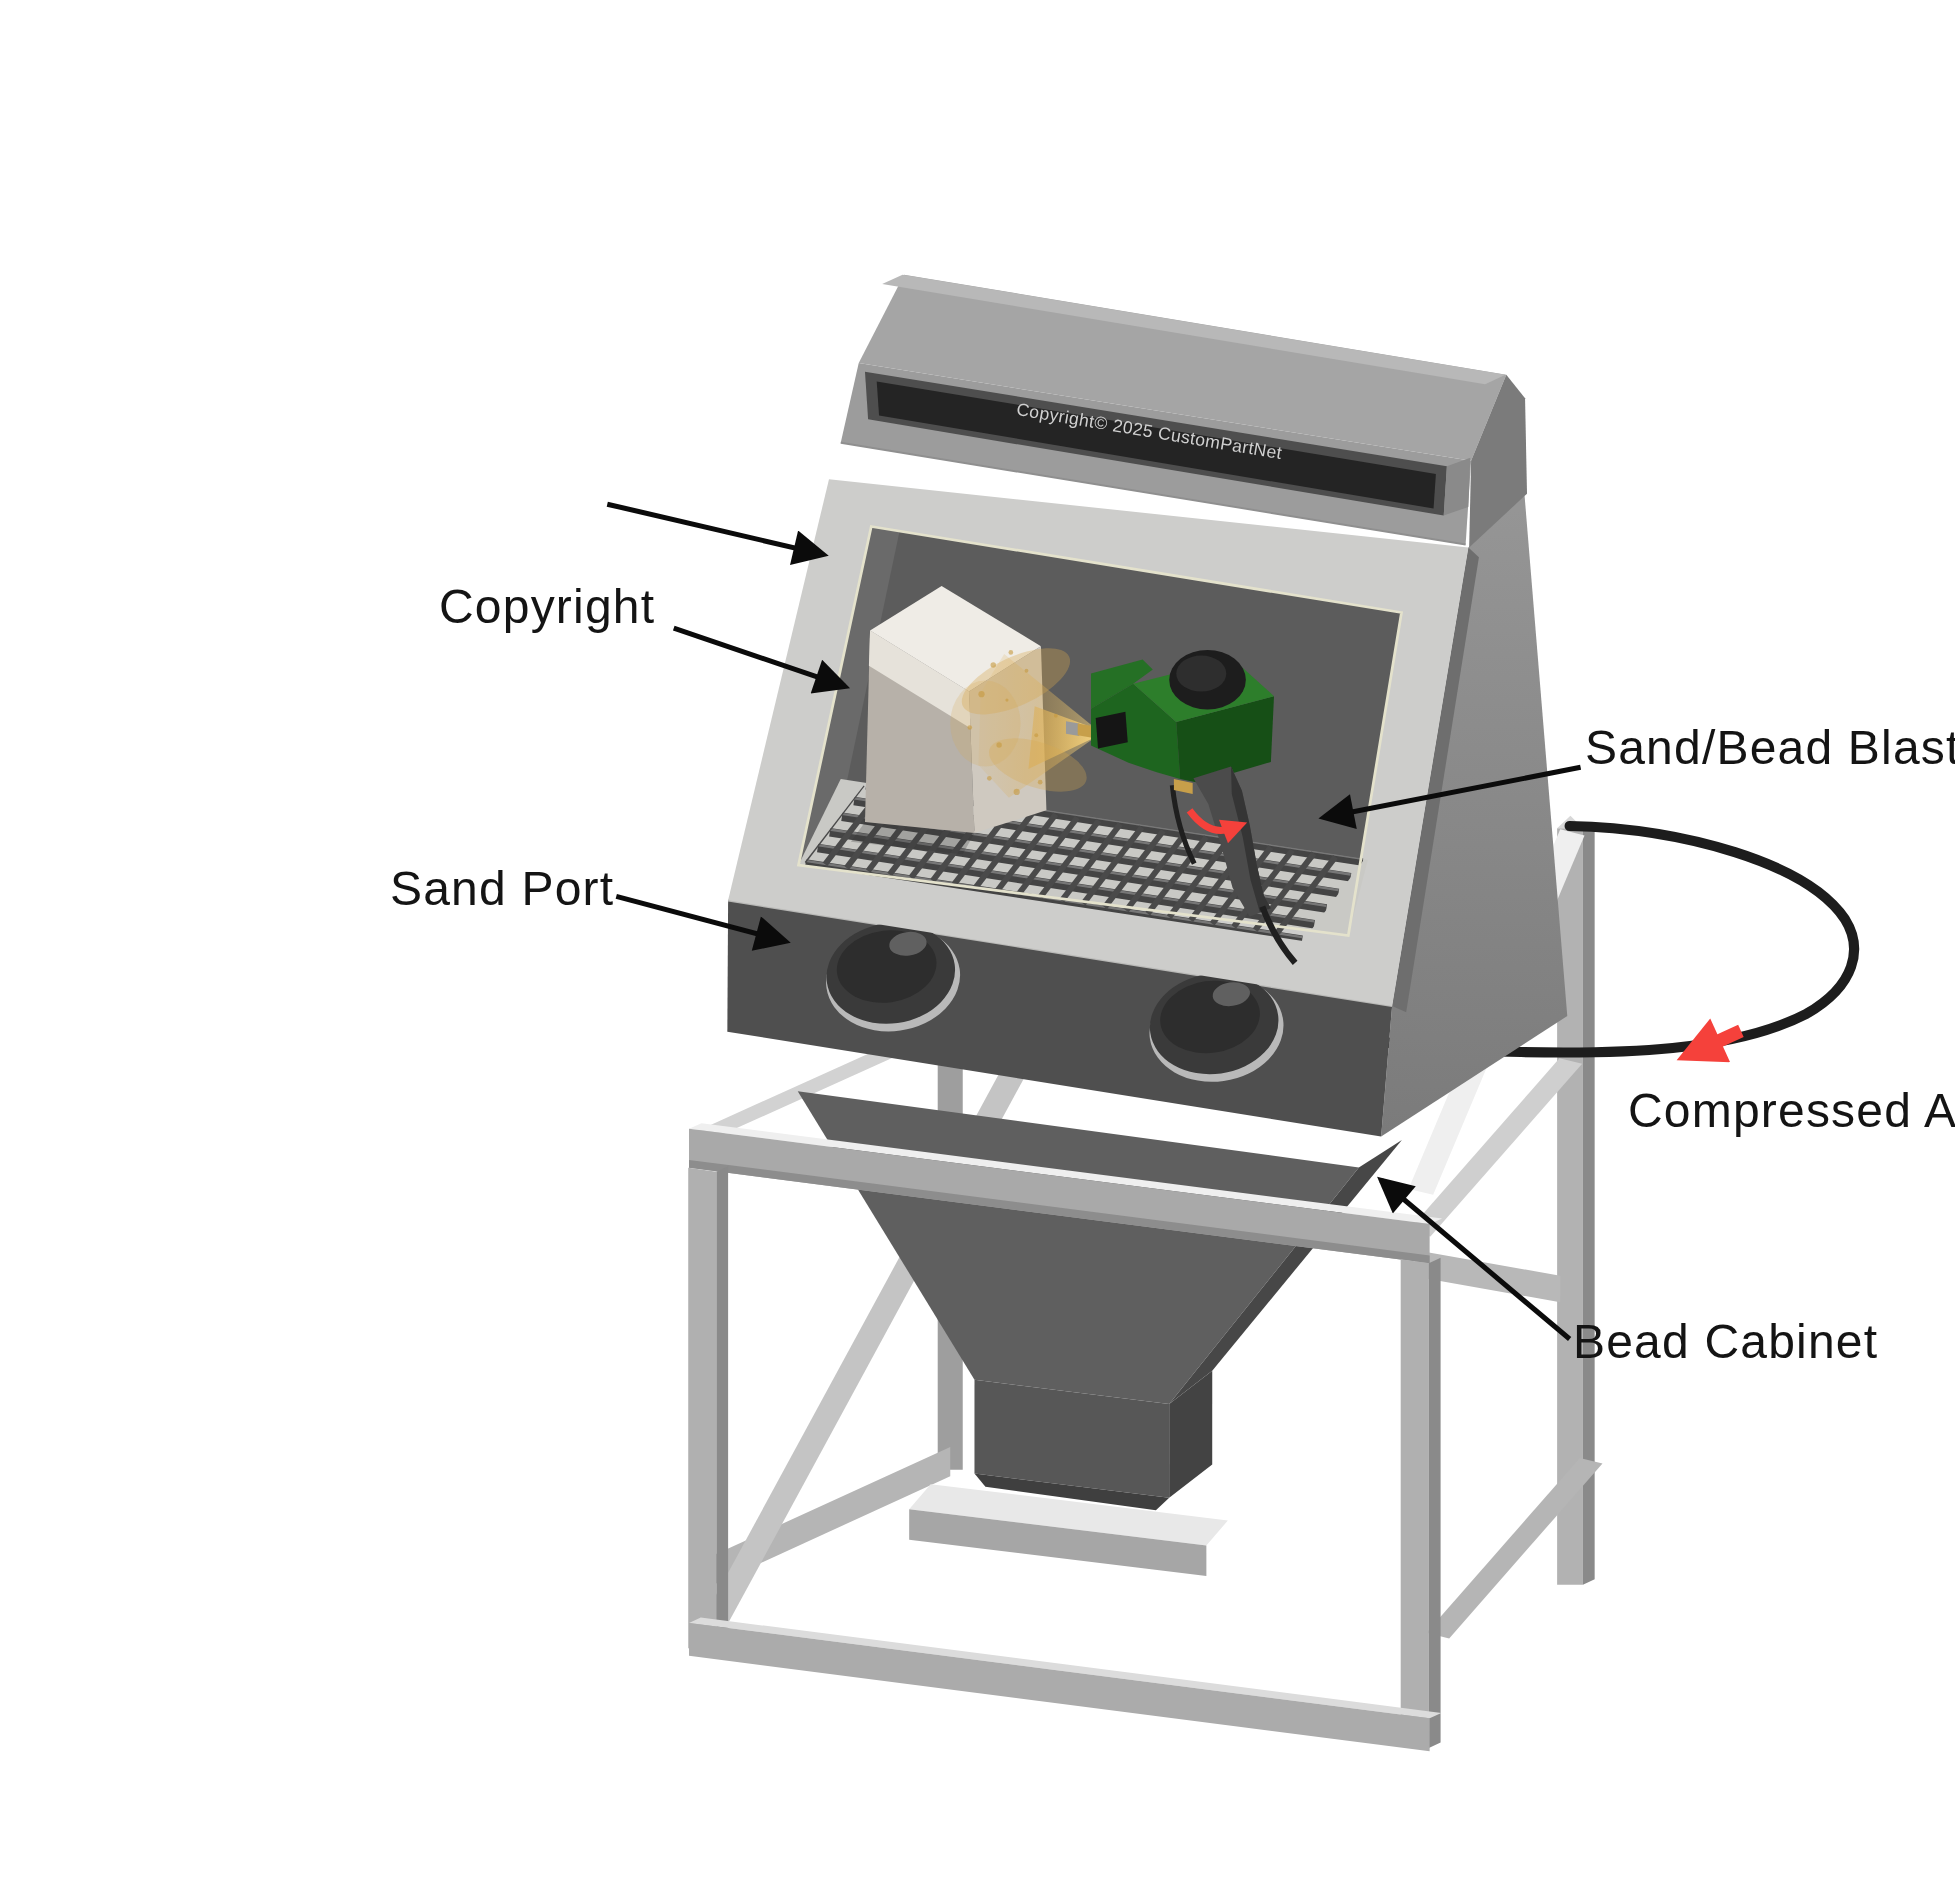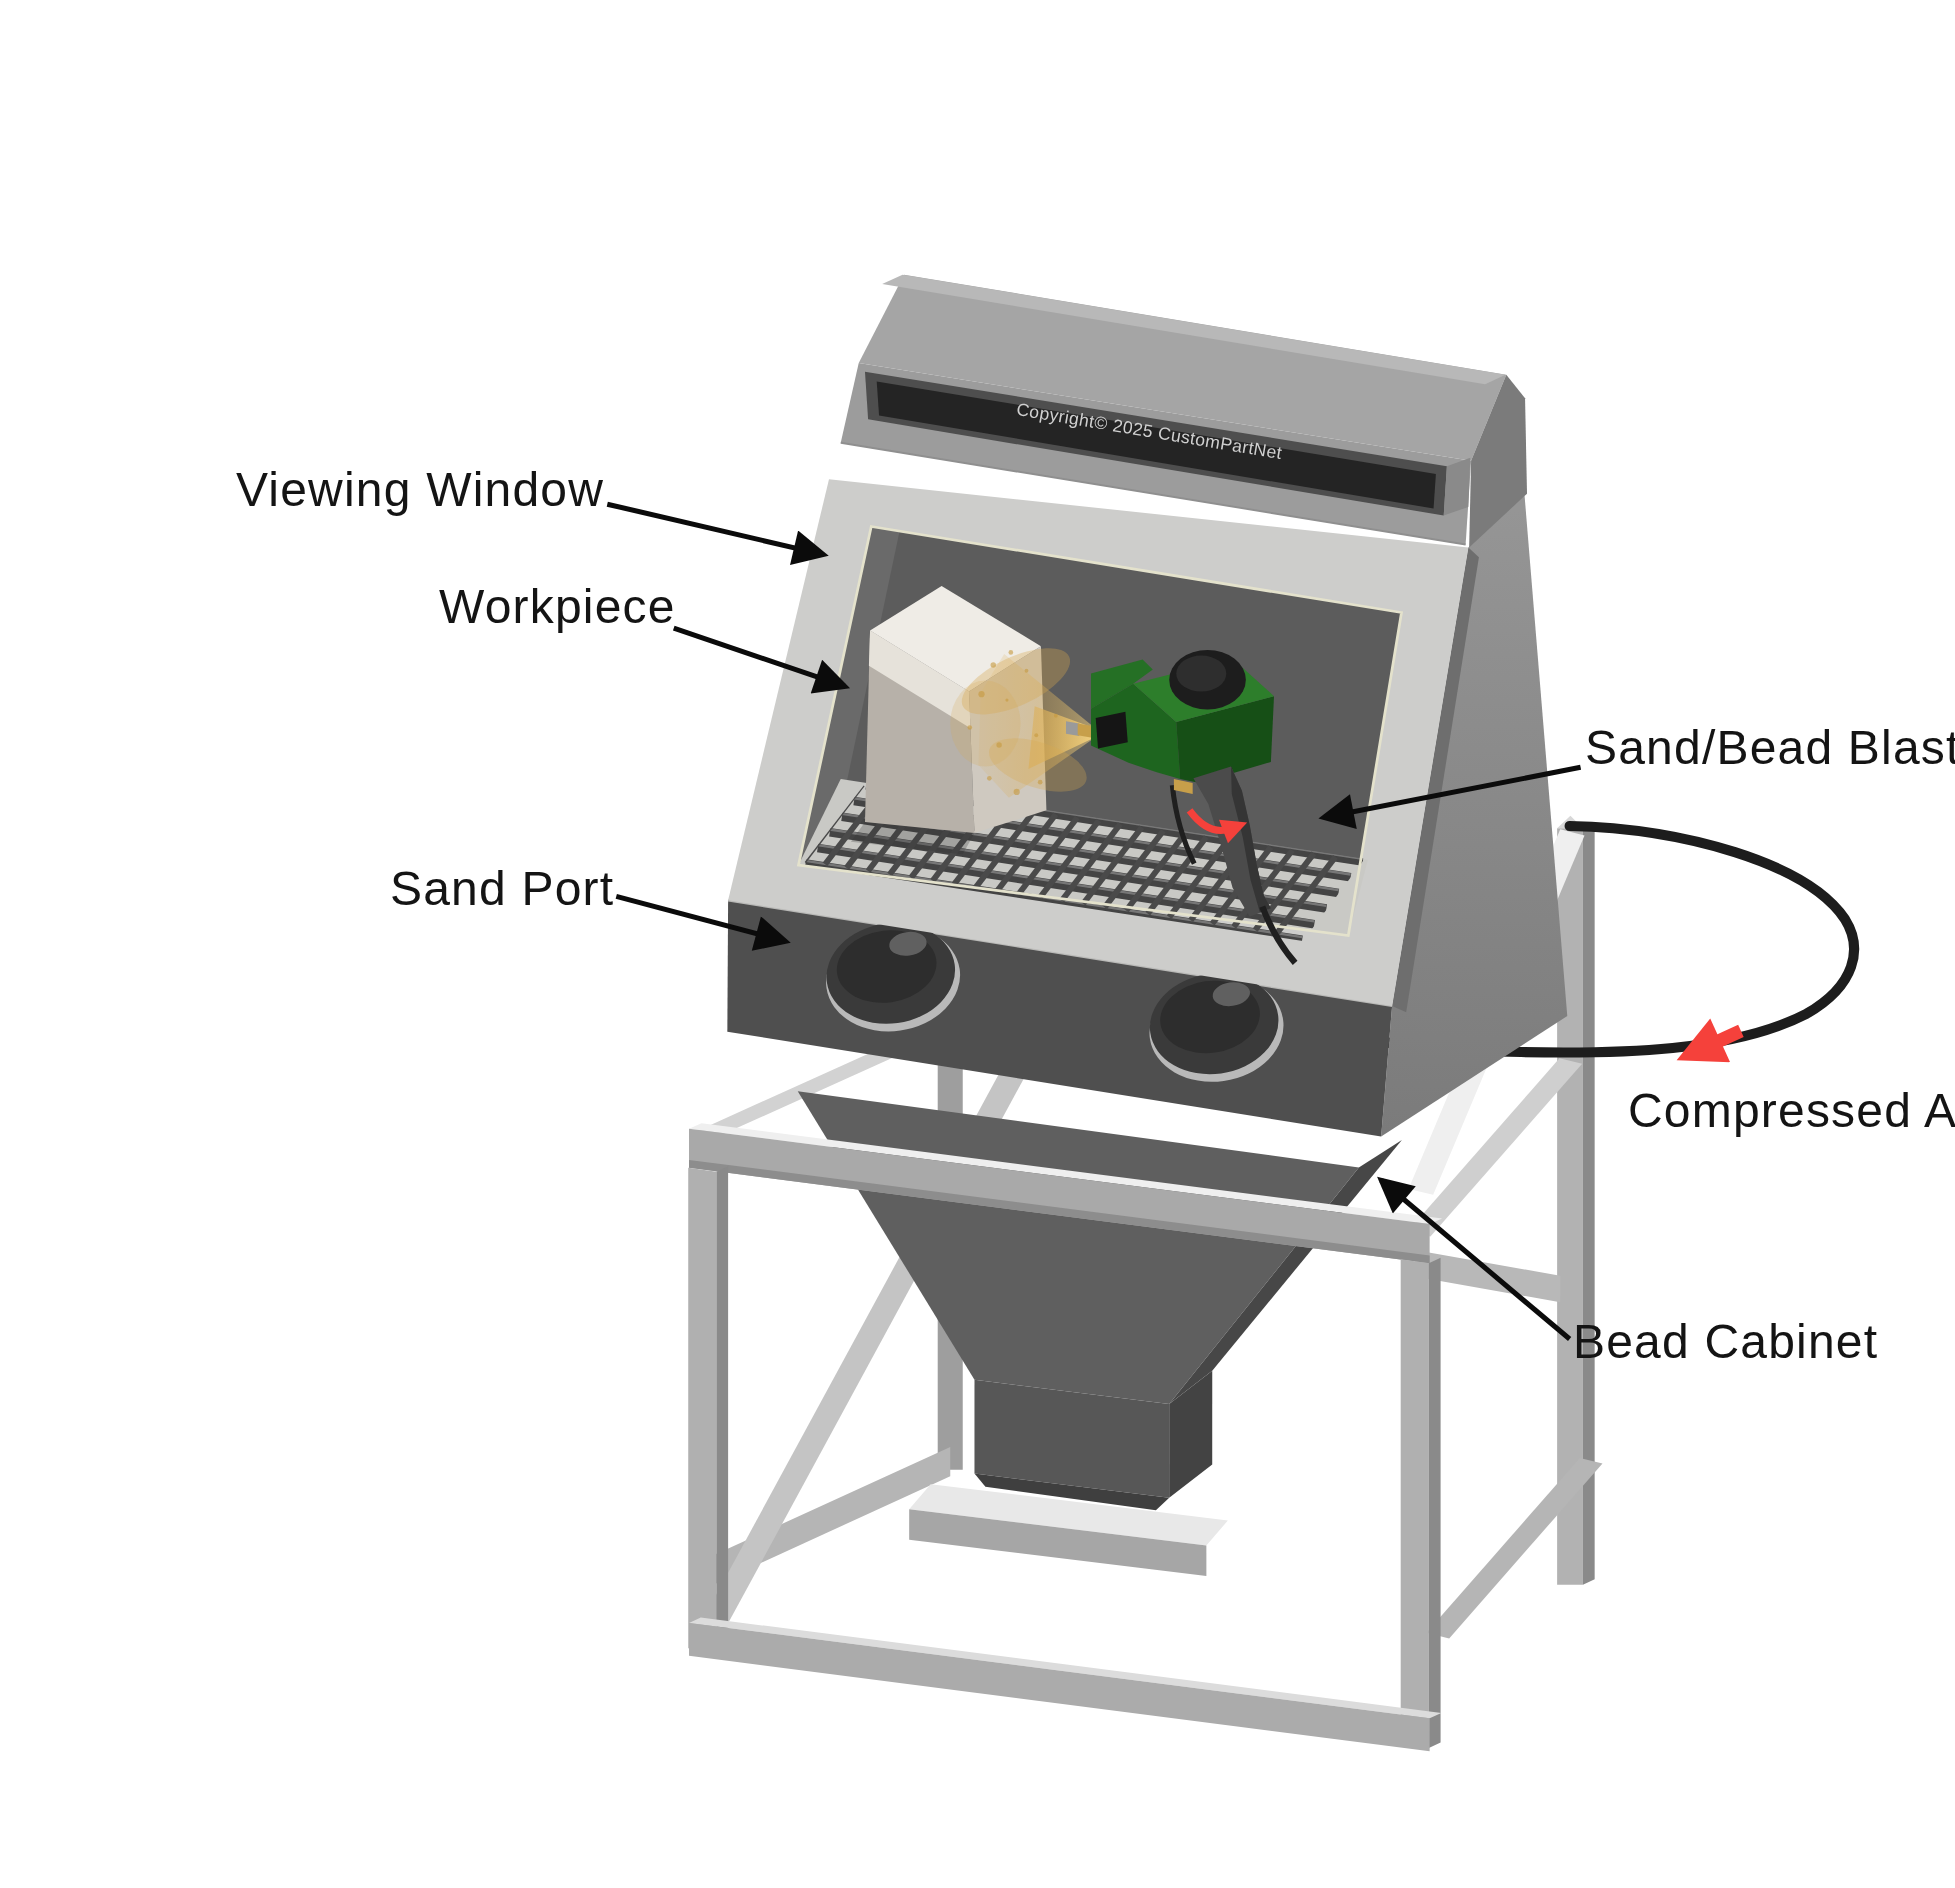--- a/index.html
+++ b/index.html
@@ -214,22 +214,21 @@
     <line x1="1553" y1="1289" x2="2106" y2="1418" marker-end="url(#mBlack)"></line>
     <line x1="1723" y1="1606" x2="2161" y2="1755" marker-end="url(#mBlack)"></line>
     <line x1="4042" y1="1962" x2="3385" y2="2090" marker-end="url(#mBlack)"></line>
     <line x1="1576" y1="2292" x2="2009" y2="2407" marker-end="url(#mBlack)"></line>
     <line x1="4014" y1="3424" x2="3532" y2="3018" marker-end="url(#mBlack)"></line>
   </g>
 
   <line x1="4452" y1="2636" x2="4360" y2="2678" style="stroke:var(--red-accent,#f5413b)" stroke-width="34" marker-end="url(#mRed)"></line>
 </svg>
 
-<div class="label" style="left:236px;top:466px">Viewing Window</div>
-<div class="label" style="left:439px;top:583px">Workpiece</div>
+<div class="label" style="left:439px;top:583px">Copyright</div>
 <div class="label" style="left:1585px;top:724px">Sand/Bead Blasting Gun</div>
 <div class="label" style="left:390px;top:865px">Sand Port</div>
 <div class="label" style="left:1628px;top:1087px">Compressed Air</div>
 <div class="label" style="left:1573px;top:1318px">Bead Cabinet</div>
 <div class="copyright">Copyright© 2025 CustomPartNet</div>
 
 </div>
 
 
 </body></html>

